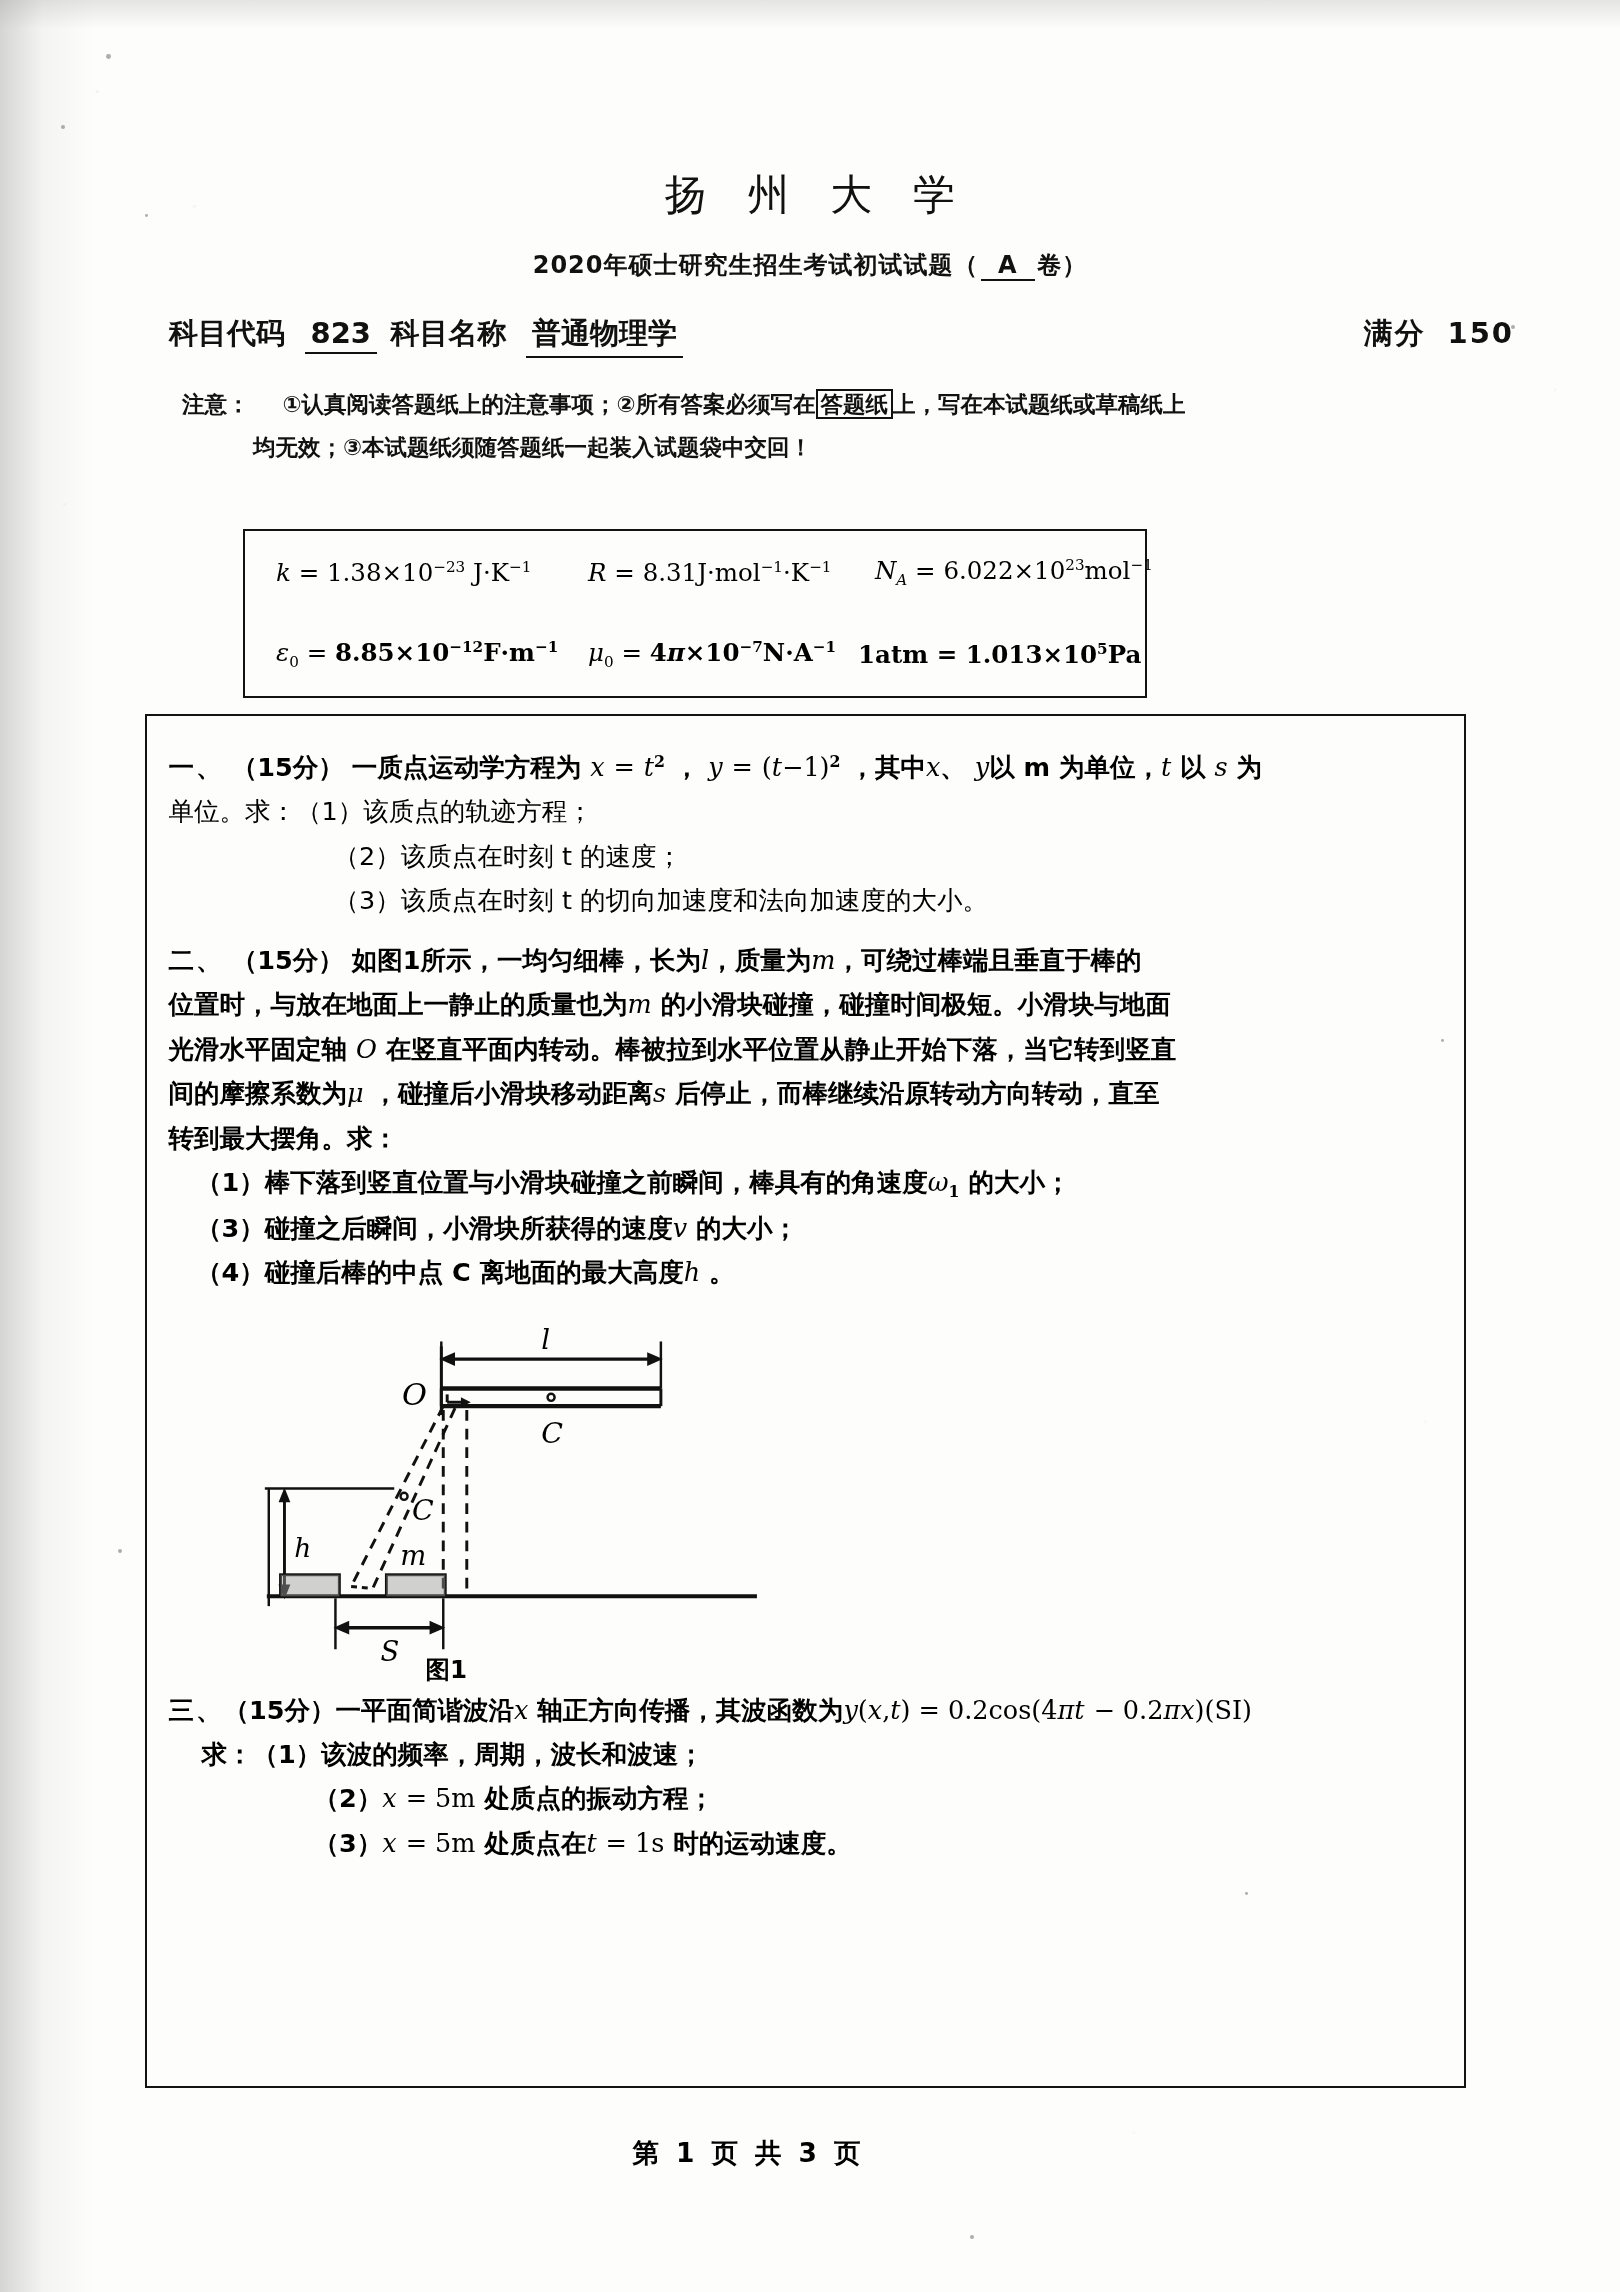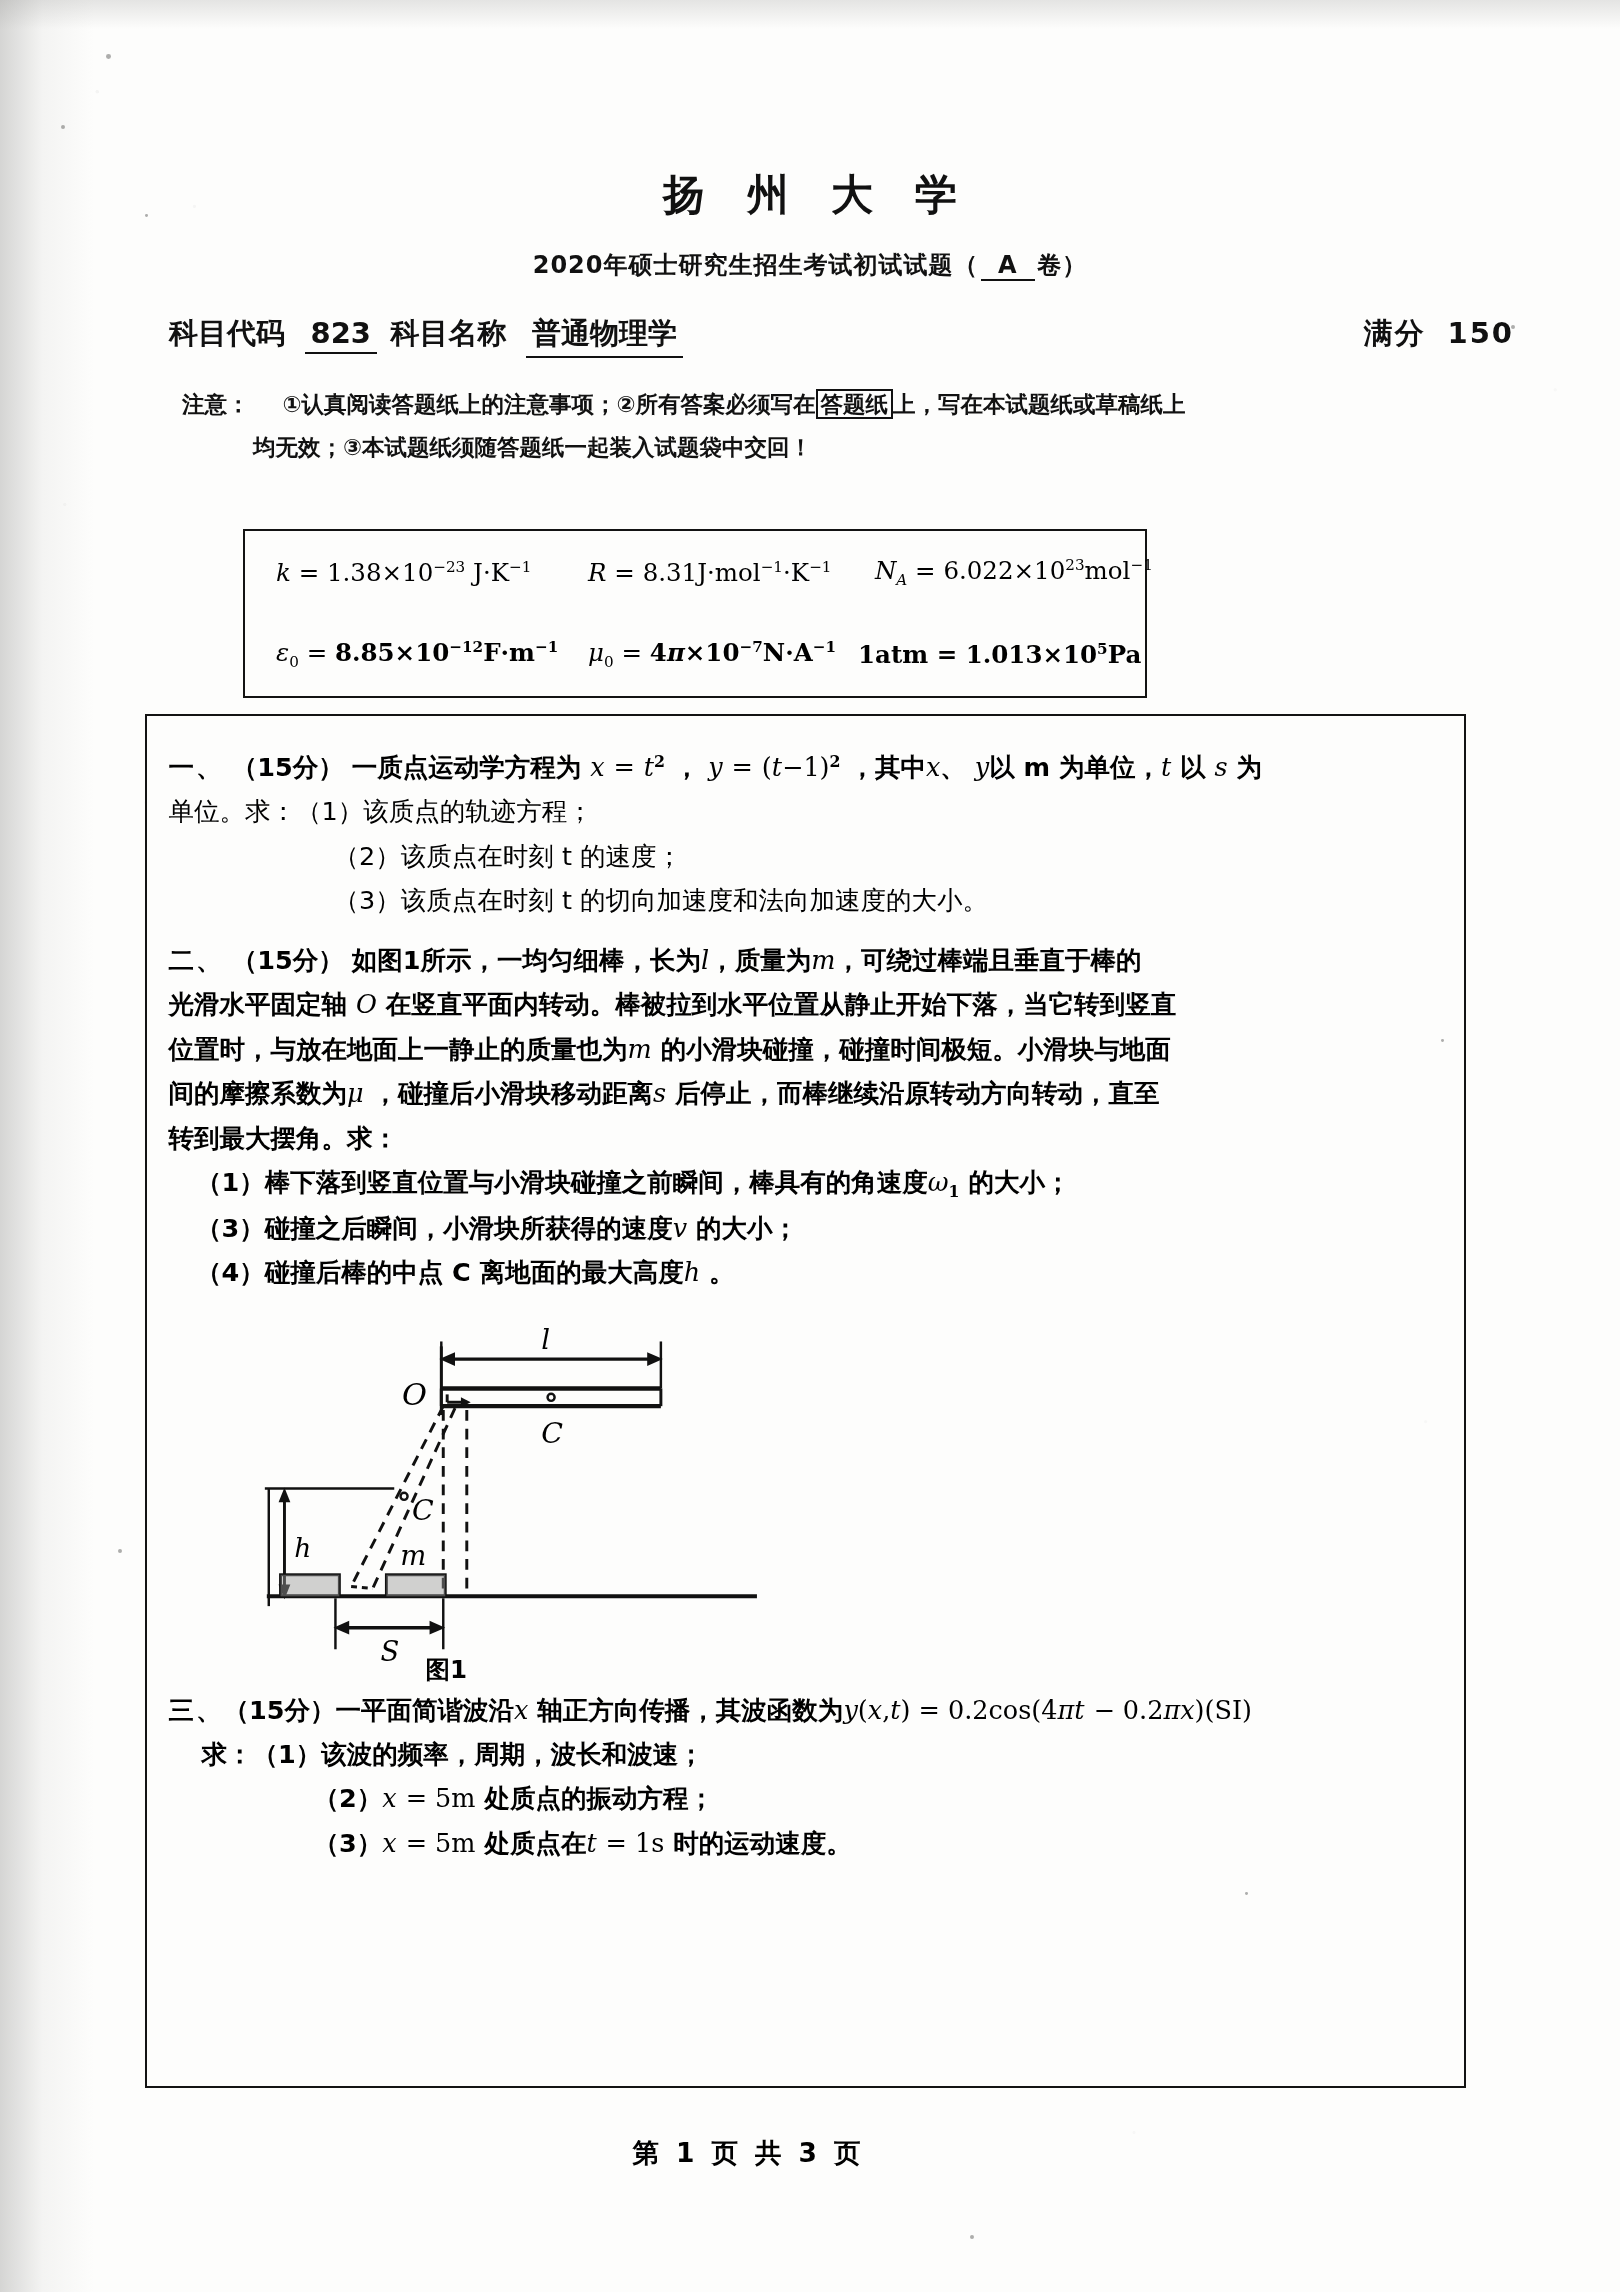--- a/index.html
+++ b/index.html
@@ -52,21 +52,21 @@
     position: absolute;
     left: 0; top: 0;
     width: 1620px;
     color: #111;
   }
 
   
   .uni-title {
     text-align: center;
     font-size: 42px;
-    font-weight: bold;
+    font-weight: normal;
     letter-spacing: 13.7px;
     margin-top: 167px;
     text-indent: 13.7px;
     font-family: "DejaVu Sans", "Liberation Sans", sans-serif;
   }
   .exam-title {
     text-align: center;
     font-size: 24px;
     font-weight: bold;
     margin-top: 25.5px;
@@ -291,22 +291,22 @@
         <div class="q-line indent-sub">（2）该质点在时刻 t 的速度；</div>
         <div class="q-line indent-sub">（3）该质点在时刻 t 的切向加速度和法向加速度的大小。</div>
       </div>
 
       <div class="q-block q-gap">
         <div class="q-line">
           <span class="q-num">二、</span>
           <span class="q-pts">（15分）</span>
           <span class="q-body">如图1所示，一均匀细棒，长为<span class="mi">l</span>，质量为<span class="mi">m</span>，可绕过棒端且垂直于棒的</span>
         </div>
+        <div class="q-line q-body">位置时，与放在地面上一静止的质量也为<span class="mi">m</span> 的小滑块碰撞，碰撞时间极短。小滑块与地面</div>
         <div class="q-line q-body">光滑水平固定轴 <span class="mi">O</span> 在竖直平面内转动。棒被拉到水平位置从静止开始下落，当它转到竖直</div>
-        <div class="q-line q-body">位置时，与放在地面上一静止的质量也为<span class="mi">m</span> 的小滑块碰撞，碰撞时间极短。小滑块与地面</div>
         <div class="q-line q-body">间的摩擦系数为<span class="mi">μ</span> ，碰撞后小滑块移动距离<span class="mi">s</span> 后停止，而棒继续沿原转动方向转动，直至</div>
         <div class="q-line q-body">转到最大摆角。求：</div>
 
         <div class="q-line q-body indent-sub2">（1）棒下落到竖直位置与小滑块碰撞之前瞬间，棒具有的角速度<span class="mi">ω</span><span class="subn">1</span> 的大小；</div>
         <div class="q-line q-body indent-sub2">（3）碰撞之后瞬间，小滑块所获得的速度<span class="mi">v</span> 的大小；</div>
         <div class="q-line q-body indent-sub2">（4）碰撞后棒的中点 C 离地面的最大高度<span class="mi">h</span> 。</div>
 
         <div class="figure-wrap">
           <svg width="745" height="353" viewBox="0 0 760 360" style="position:absolute;left:39px;top:0;">
 

